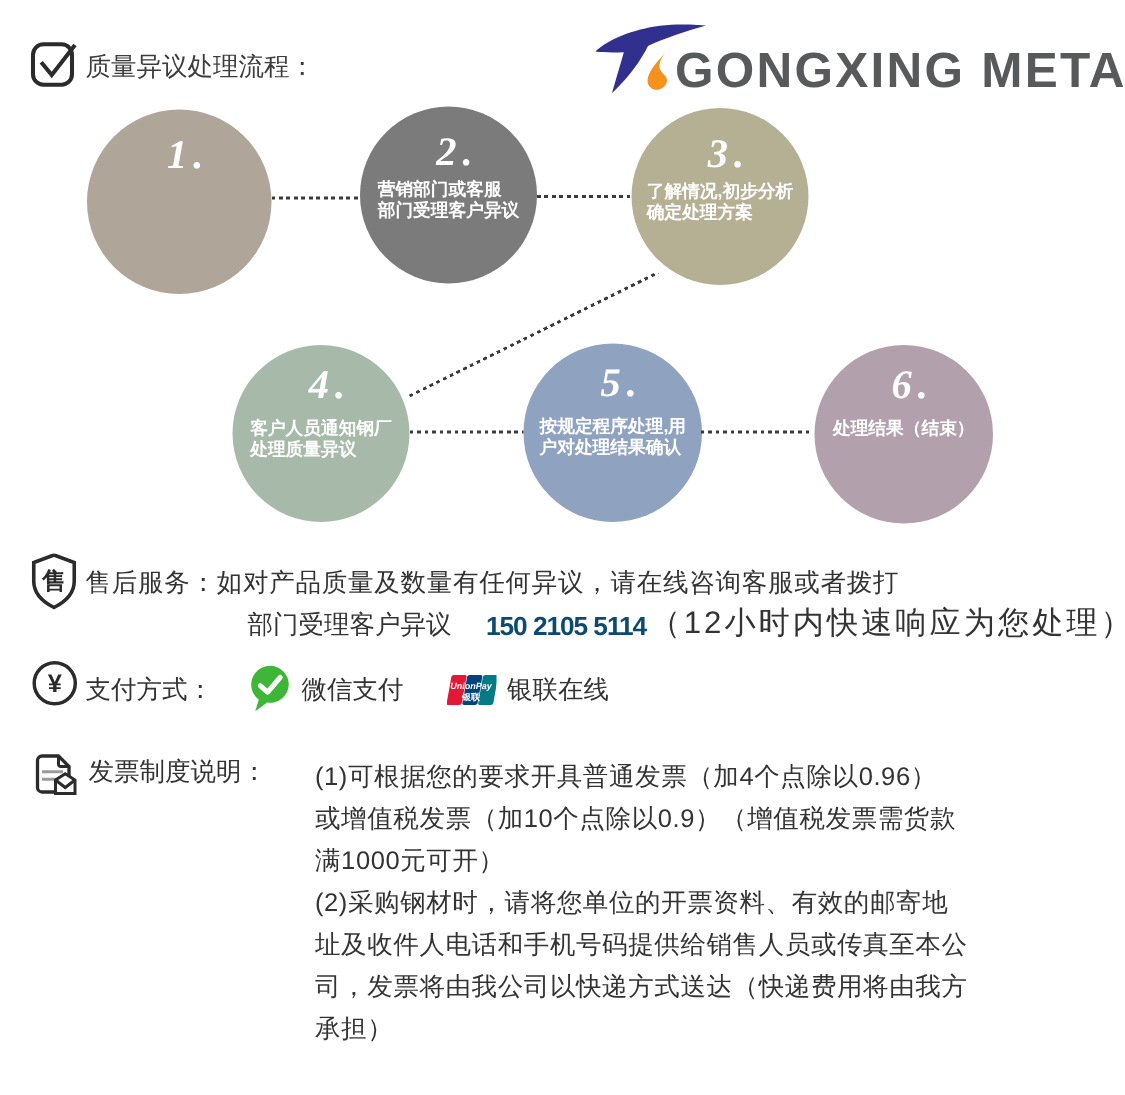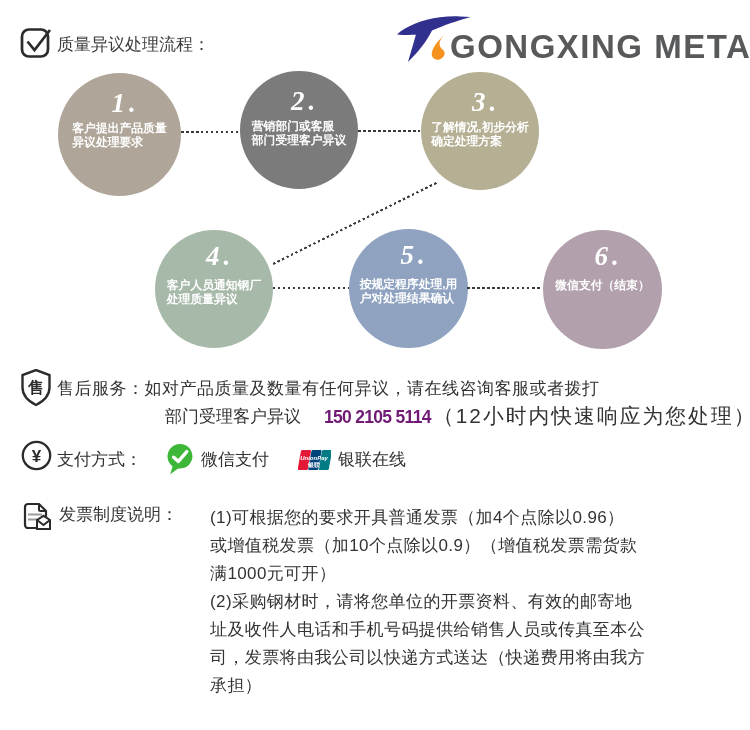--- a/index.html
+++ b/index.html
@@ -21,56 +21,55 @@
 <div class="lab" style="left:57px;top:32px;font-size:17px;color:#3c3c3c;line-height:26px">质量异议处理流程：</div>
 
 <svg class="abs" style="left:396px;top:12px" width="80" height="56" viewBox="0 0 80 56">
   <path d="M1,22.4 C9,14.5 26,7.5 44,5.2 C51,4.3 58,4.1 64,4.4 L74.7,5.0 C61,8.8 47,13.6 36,18.6 C31,28.6 23.5,39 12,50.1 C14.8,40.3 17.7,30.6 19.9,22.8 C13,23.1 6,23 1,22.4 Z" fill="#32308f"></path>
   <path d="M53.5,18.5 C46,24.5 39.5,31 36.5,38 C35,41.8 35.6,45 38.3,46.8 C41.8,49 46.3,47.4 48.2,43.6 C49.2,41.4 48.4,39.2 46.6,37.6 C44.4,35.7 43.2,33.6 43.6,31 C44.3,26.4 48.3,22.4 53.5,18.5 Z" fill="#f5921e"></path>
 </svg>
 <div class="lab" style="left:450px;top:32px;font-size:33px;font-weight:bold;color:#58595b;letter-spacing:1.5px;line-height:30px">GONGXING METAL</div>
 
 <div class="circle" style="left:58px;top:73px;width:123px;height:123px;background:#afa598">
   <div class="num">1.</div>
-  <div class="ctext">客户提出产品质量<br>异议处理要求</div>
 </div>
 <div class="circle" style="left:240px;top:71px;width:118px;height:118px;background:#7b7b7b">
   <div class="num">2.</div>
   <div class="ctext">营销部门或客服<br>部门受理客户异议</div>
 </div>
 <div class="circle" style="left:421px;top:72px;width:118px;height:118px;background:#b5af94">
   <div class="num">3.</div>
   <div class="ctext">了解情况,初步分析<br>确定处理方案</div>
 </div>
 <div class="circle" style="left:155px;top:230px;width:118px;height:118px;background:#a7b9a9;padding-top:13px">
   <div class="num">4.</div>
   <div class="ctext" style="margin-top:7.5px">客户人员通知钢厂<br>处理质量异议</div>
 </div>
 <div class="circle" style="left:349px;top:229px;width:119px;height:119px;background:#8fa3c1;padding-top:13px">
   <div class="num">5.</div>
   <div class="ctext" style="margin-top:7.5px">按规定程序处理,用<br>户对处理结果确认</div>
 </div>
 <div class="circle" style="left:543px;top:230px;width:119px;height:119px;background:#b2a1ad;padding-top:13px">
   <div class="num">6.</div>
-  <div class="ctext" style="margin-top:7.5px">微信支付（结束）</div>
+  <div class="ctext" style="margin-top:7.5px">处理结果（结束）</div>
 </div>
 
 <div class="dash" style="left:181px;top:131px;width:58px"></div>
 <div class="dash" style="left:358px;top:130px;width:62px"></div>
 <div class="dash" style="left:273px;top:287px;width:76px"></div>
 <div class="dash" style="left:467px;top:287px;width:75px"></div>
 <div class="dash" style="left:273px;top:263px;width:185px;transform:rotate(-26.4deg);transform-origin:0 50%"></div>
 
 <svg class="abs" style="left:19px;top:369px" width="34" height="38" viewBox="0 0 34 38">
   <path d="M17,1 L30.5,6 V18.5 C30.5,27.5 24,32.5 17,36 C10,32.5 3.5,27.5 3.5,18.5 V6 Z" fill="none" stroke="#2b2b2b" stroke-width="2.4"></path>
   <text x="17" y="23.5" font-size="16" font-weight="bold" fill="#2b2b2b" text-anchor="middle" style="font-family:'Liberation Sans',sans-serif">售</text>
 </svg>
 <div class="lab" style="left:57px;top:377px;letter-spacing:0.5px">售后服务：如对产品质量及数量有任何异议，请在线咨询客服或者拨打</div>
 <div class="lab" style="left:165px;top:405px">部门受理客户异议</div>
-<div class="lab" style="left:324px;top:405px;font-size:17.5px;letter-spacing:-0.7px;font-weight:bold;color:#701a75">150 2105 5114</div>
+<div class="lab" style="left:324px;top:405px;font-size:17.5px;letter-spacing:-0.7px;font-weight:bold;color:#0c4a6e">150 2105 5114</div>
 <div class="lab" style="left:433px;top:404px;font-size:20.8px;letter-spacing:2px">（12小时内快速响应为您处理）</div>
 
 <svg class="abs" style="left:21px;top:440px" width="31" height="31" viewBox="0 0 31 31">
   <circle cx="15.5" cy="15.5" r="13.7" fill="none" stroke="#2b2b2b" stroke-width="2.3"></circle>
   <text x="15.5" y="21.5" font-size="17" font-weight="bold" fill="#2b2b2b" text-anchor="middle" style="font-family:'Liberation Sans',sans-serif">¥</text>
 </svg>
 <div class="lab" style="left:57px;top:448px">支付方式：</div>
 <svg class="abs" style="left:166px;top:443px" width="29" height="33" viewBox="0 0 29 33">
   <path d="M26.5,13.5 A12.5,12.5 0 1 0 6.5,23.4 L4.2,31.2 L12.1,25.4 A12.5,12.5 0 0 0 26.5,13.5 Z" fill="#3eb638"></path>
   <polyline points="7.6,14.2 12.4,18.4 20.8,8.6" fill="none" stroke="#fff" stroke-width="3.4" stroke-linecap="round" stroke-linejoin="round"></polyline>

